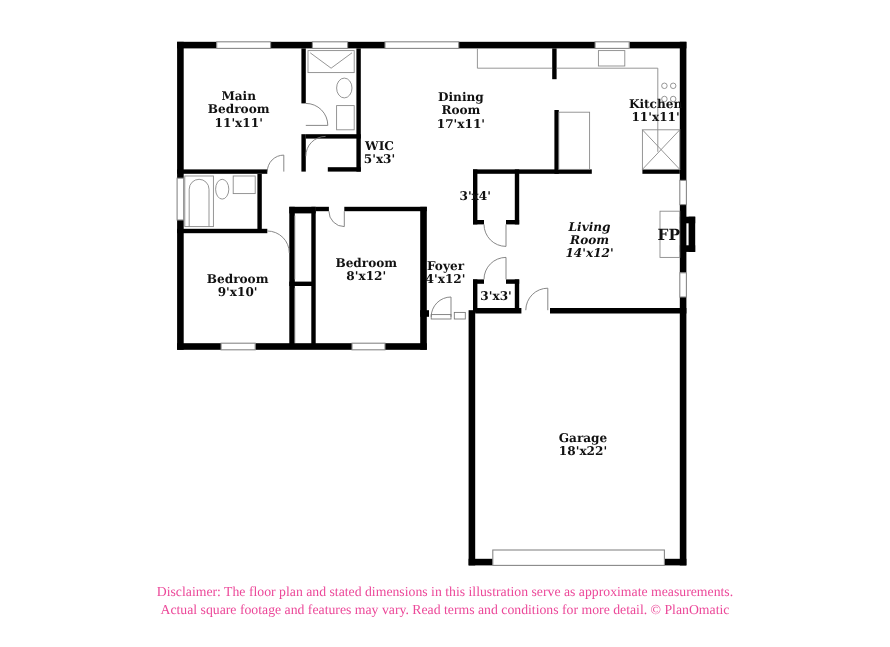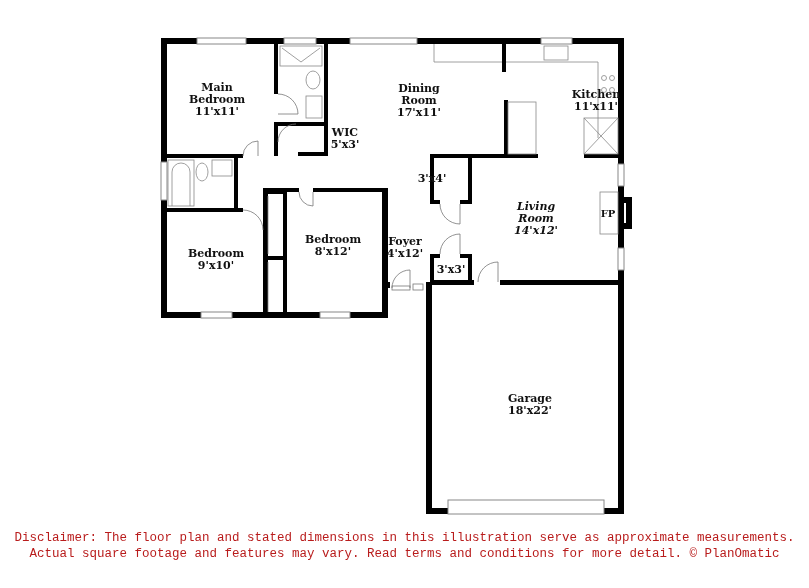--- a/index.html
+++ b/index.html
@@ -10,29 +10,29 @@
     font-family: "DejaVu Serif", serif;
     font-weight: bold;
     font-size: 11px;
     line-height: 12px;
     color: #111;
     text-align: center;
     white-space: nowrap;
     transform: translateX(-50%);
   }
   .room-label .dim { display: block; }
-  .small-label { font-size: 10px; line-height: 10px; }
+  .small-label { font-size: 14px; line-height: 10px; }
   .disclaimer {
     position: absolute;
     left: 0; width: 809px;
     top: 530px;
-    font-family: Liberation Mono, monospace;
+    font-family: Liberation Serif, serif;
     font-size: 12.5px;
     line-height: 16px;
-    color: #b91c1c;
+    color: #ec4899;
     text-align: center;
   }
 </style>
 </head>
 <body>
 
 <svg id="plan" width="809" height="588" viewBox="0 0 809 588">
   <g fill="#000">
 
     <rect x="161" y="38" width="36" height="6"></rect>

